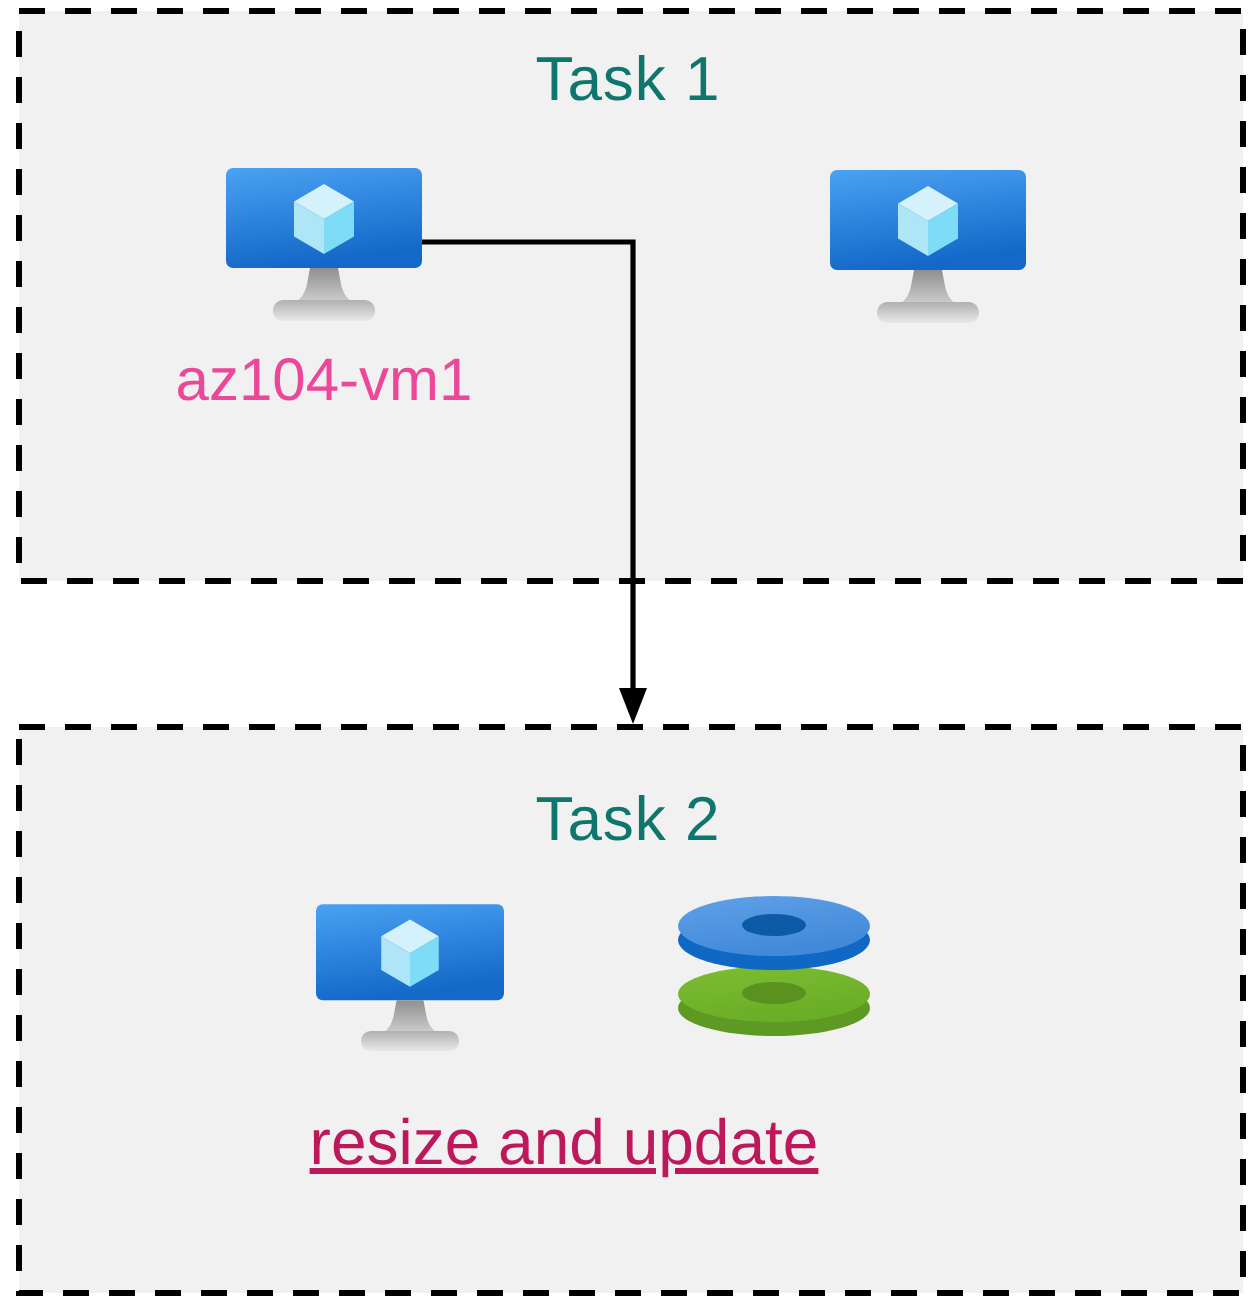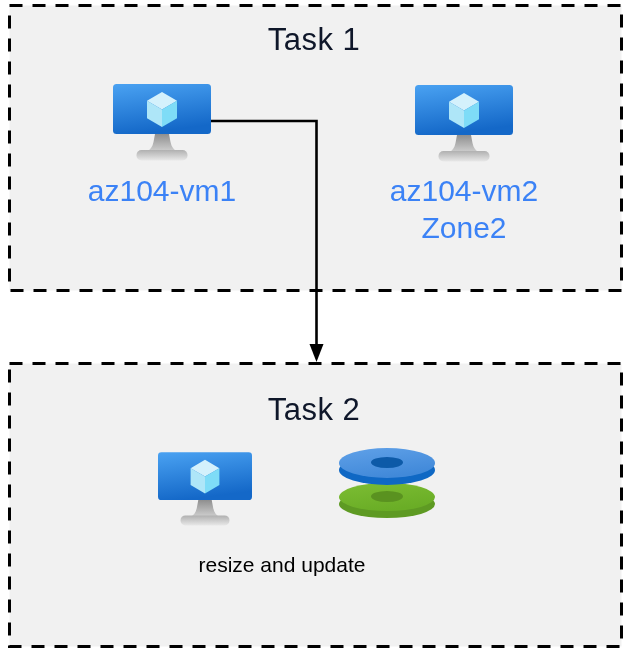--- a/index.html
+++ b/index.html
@@ -8,37 +8,38 @@
     width:628px;height:654px;
     background:#ffffff;
     font-family:"Liberation Sans", sans-serif;
     overflow:hidden;
   }
   .layer{position:absolute;left:0;top:0;}
   .task-title{
     position:absolute;left:0;width:628px;
     text-align:center;
     font-size:31px;
-    color:#0f172a;
+    color:#0f766e;
     letter-spacing:0.5px;
   }
   .vm-label{
     position:absolute;
     width:240px;
     text-align:center;
     font-size:30px;
     line-height:37px;
-    color:#3b82f6;
+    color:#ec4899;
   }
   .caption{
     position:absolute;
     width:300px;
     text-align:center;
-    font-size:21px;
-    color:#000000;
+    font-size:32px;
+    color:#be185d;
+    text-decoration:underline;
   }
   .icon{position:absolute;}
 </style>
 </head>
 <body>
 
 <div class="canvas">
 
   <svg class="layer" width="628" height="654" viewBox="0 0 628 654">
     <defs>
@@ -91,24 +92,20 @@
 
   <svg class="icon" style="left:415px;top:85px" width="98" height="80" viewBox="0 0 98 80">
     <rect x="0" y="0" width="98" height="50" rx="3.5" fill="url(#vmScreen)"></rect>
     <polygon points="49,8 64,16.7 49,25.5 34,16.7" fill="#d4f1fc"></polygon>
     <polygon points="34,16.7 49,25.5 49,43 34,34.3" fill="#aee6f8"></polygon>
     <polygon points="64,16.7 49,25.5 49,43 64,34.3" fill="#7edcf7"></polygon>
     <path d="M42,50 L56,50 L57.5,58 C58.5,63 61,66 64,67.5 L34,67.5 C37,66 39.5,63 40.5,58 Z" fill="url(#vmNeck)"></path>
     <rect x="23.5" y="66" width="51" height="10.5" rx="5" fill="url(#vmBase)"></rect>
   </svg>
 
-  <div class="vm-label" style="left:344px;top:172px">
-    <div>az104-vm2</div>
-    <div>Zone2</div>
-  </div>
 
   <div class="task-title" style="top:392px">Task 2</div>
 
   <svg class="icon" style="left:158px;top:452px" width="94" height="77" viewBox="0 0 98 80">
     <rect x="0" y="0" width="98" height="50" rx="3.5" fill="url(#vmScreen)"></rect>
     <polygon points="49,8 64,16.7 49,25.5 34,16.7" fill="#d4f1fc"></polygon>
     <polygon points="34,16.7 49,25.5 49,43 34,34.3" fill="#aee6f8"></polygon>
     <polygon points="64,16.7 49,25.5 49,43 64,34.3" fill="#7edcf7"></polygon>
     <path d="M42,50 L56,50 L57.5,58 C58.5,63 61,66 64,67.5 L34,67.5 C37,66 39.5,63 40.5,58 Z" fill="url(#vmNeck)"></path>
     <rect x="23.5" y="66" width="51" height="10.5" rx="5" fill="url(#vmBase)"></rect>

